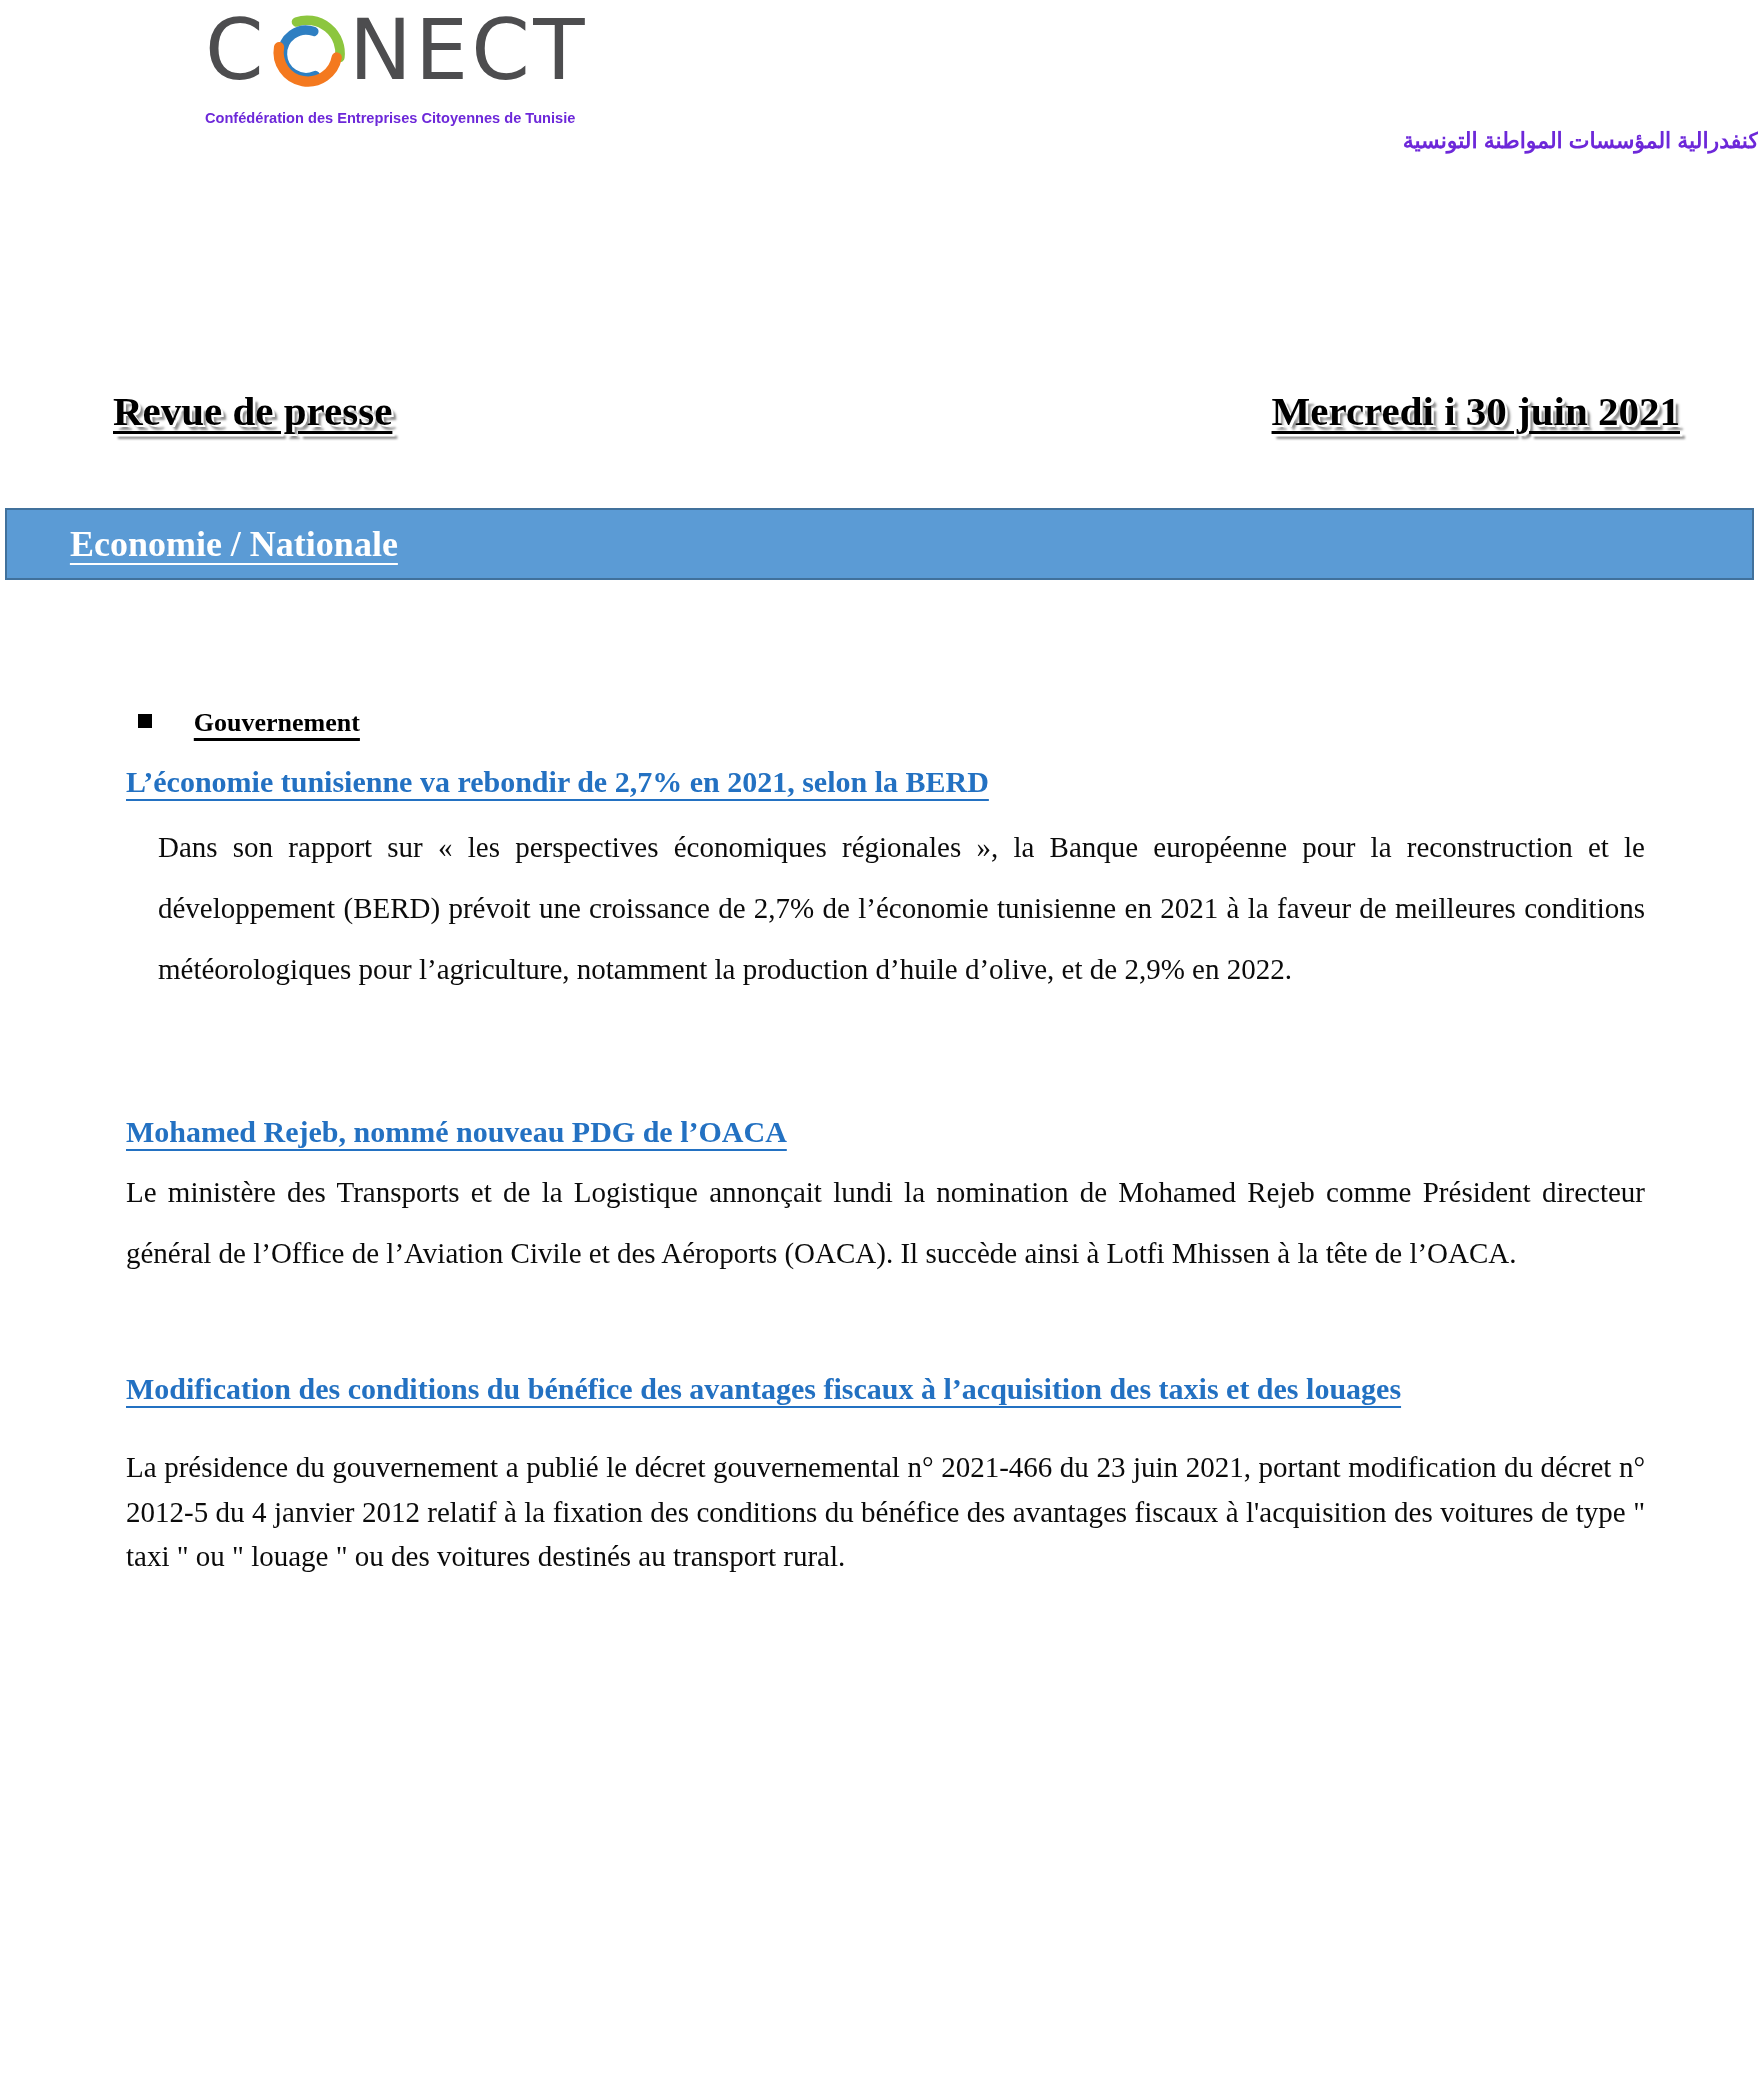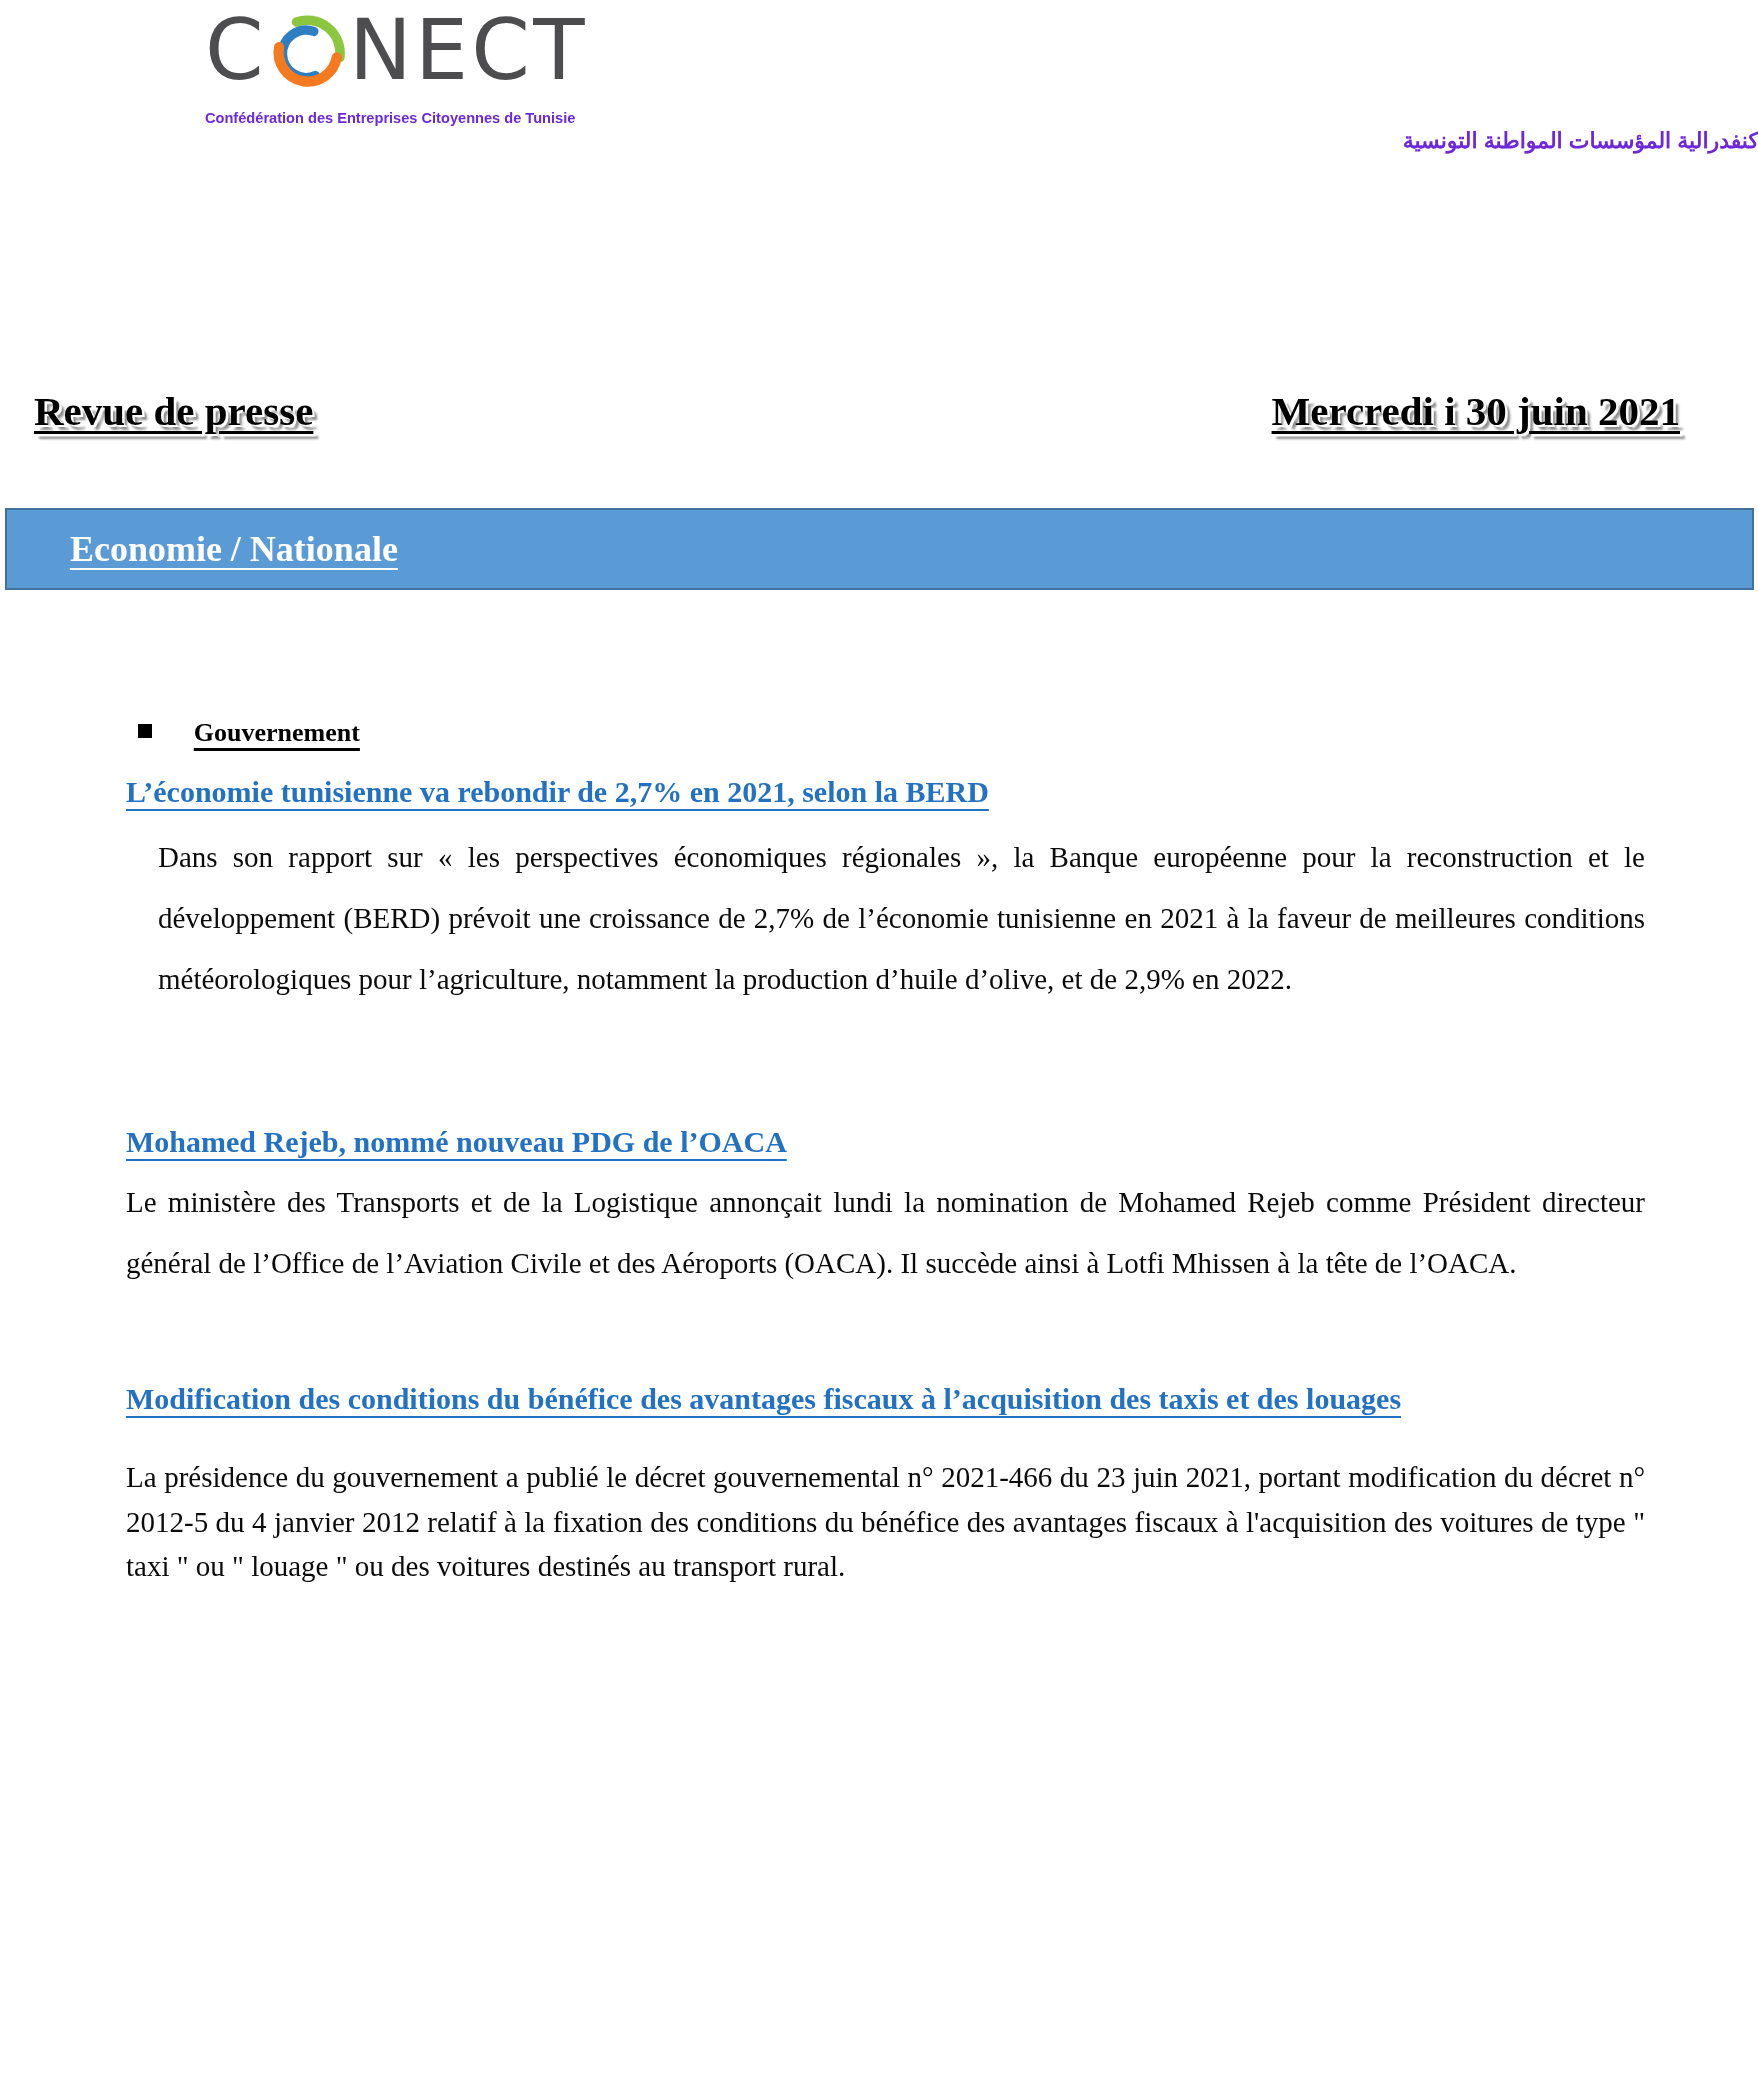--- a/index.html
+++ b/index.html
@@ -12,28 +12,28 @@
               font-family: "DejaVu Sans", sans-serif; font-weight: 500;
               font-size: 84px; color: #4d4d4f; letter-spacing: 2.4px; line-height, 1; }
   .wordmark .letters { line-height: 1; letter-spacing: 3.2px; }
   .logo-o { width: 79px; height: 79px; margin: 0 1.6px; position: relative; top: 3.2px; }
   .taglines { margin-top: 18px; font-family: Liberation Sans, sans-serif;
               font-weight: 600; font-size: 14.6px; color: #6d28d9; line-height: 1.32; }
   .tagline-ar { font-size: 22px; font-weight: 700; line-height: 1.2; }
 
   
   .title-row { display: flex; justify-content: space-between; align-items: baseline;
-               padding: 0 79px 0 34px; margin-top: 233px; }
+               padding: 0 79px 0 113px; margin-top: 233px; }
   .wordart { font-family: "Liberation Serif", serif; font-weight: 700; font-size: 41px;
              color: #000; text-decoration: underline; text-decoration-thickness: 3.2px;
              text-underline-offset: 5.7px;
              text-shadow: 2.4px 2.4px 0 #ffffff, 4.9px 4.9px 2.4px #8c8c8c; }
 
   
-  .banner { margin: 73px 4.9px 0 4.9px; height: 82px; background: #5b9bd5;
+  .banner { margin: 73px 4.9px 0 4.9px; height: 72px; background: #5b9bd5;
             border: 2.4px solid #41719c; display: flex; align-items: center;
             padding-left: 63px; }
   .banner-label { color: #ffffff; font-weight: 700; font-size: 36px;
                   text-decoration: underline; text-decoration-thickness: 2.4px;
                   text-underline-offset: 6.5px; }
 
   
   .content { padding: 0 114px 0 126px; }
 
   .gov-heading { margin-top: 128px; display: flex; align-items: center; }

